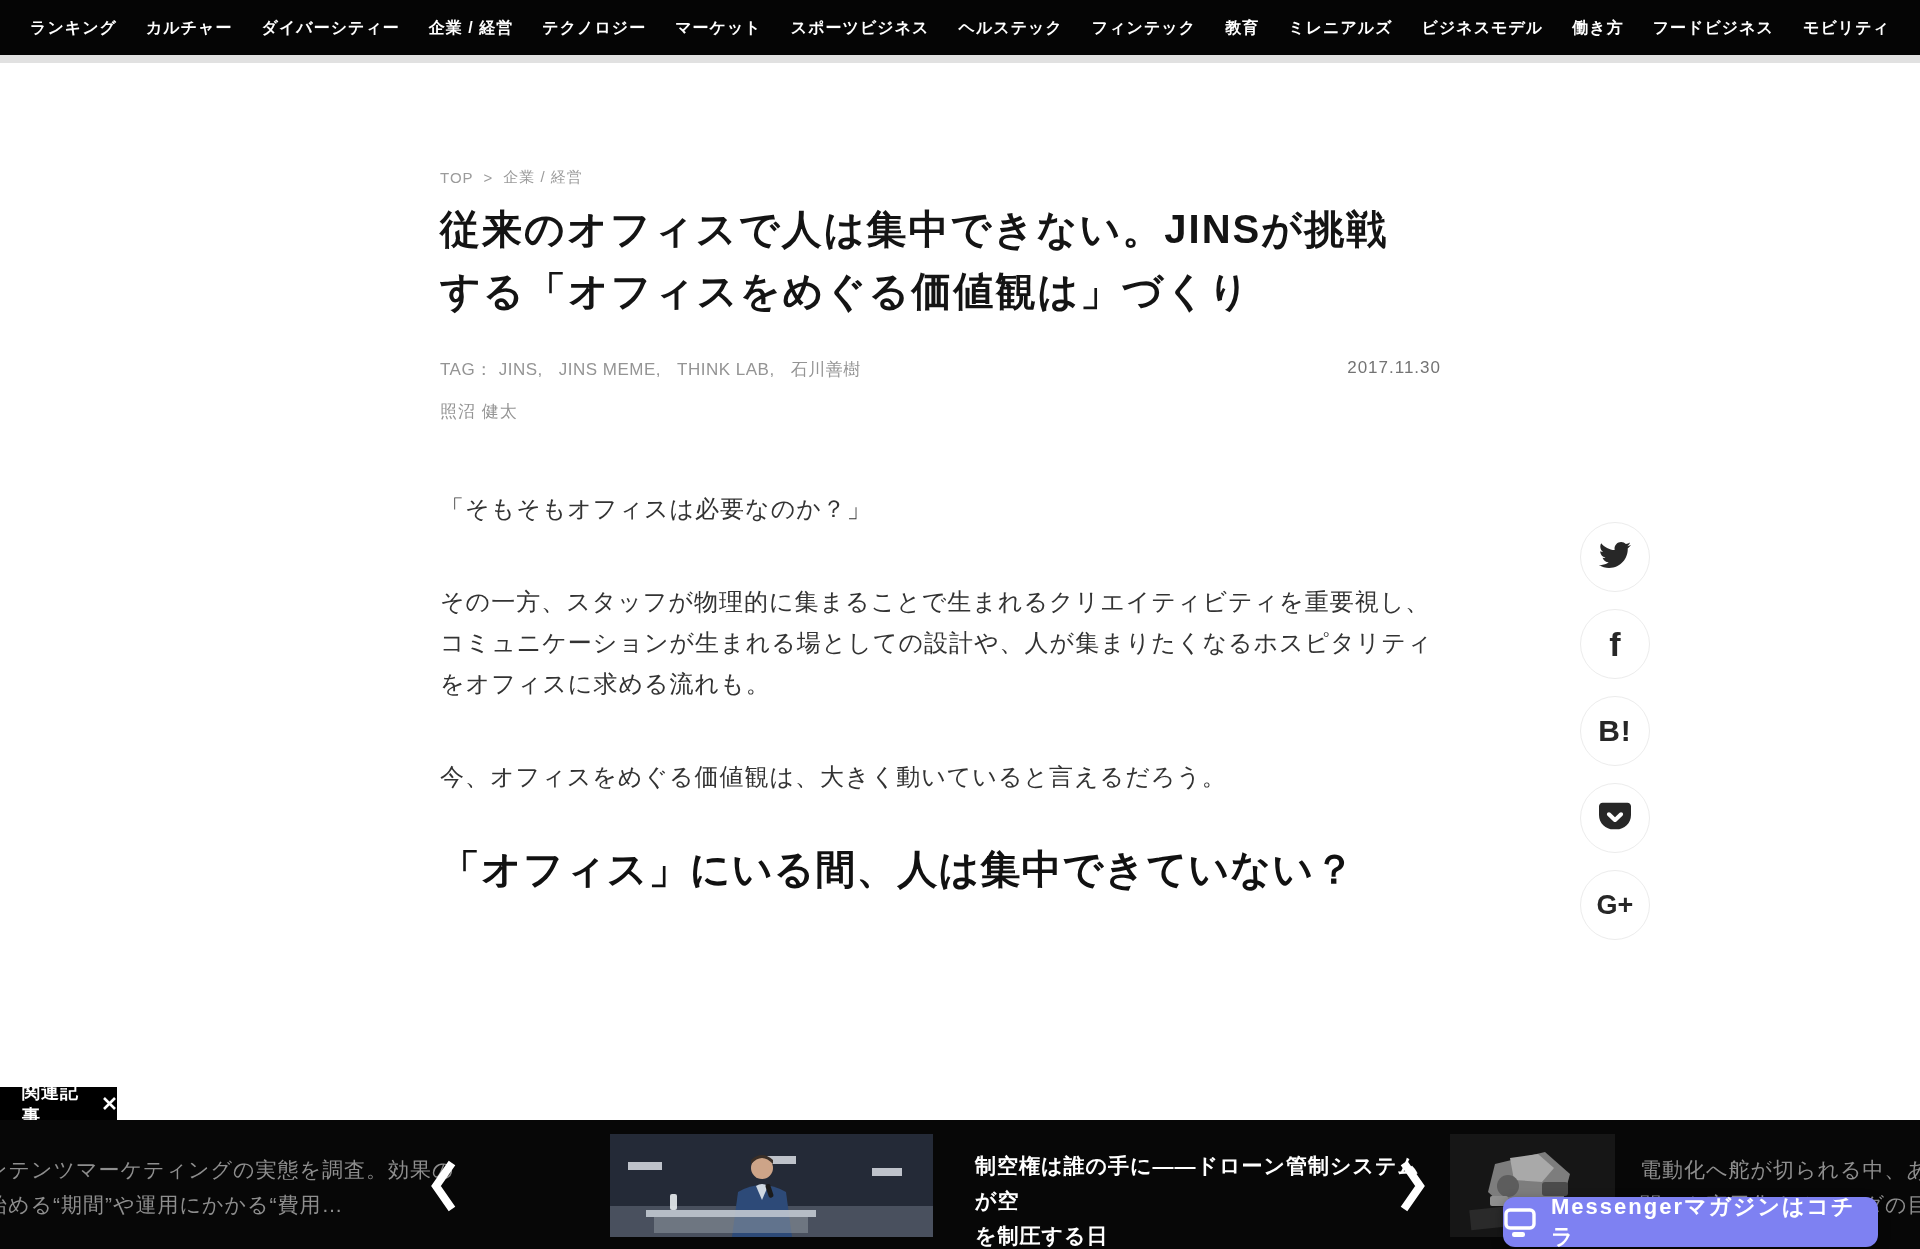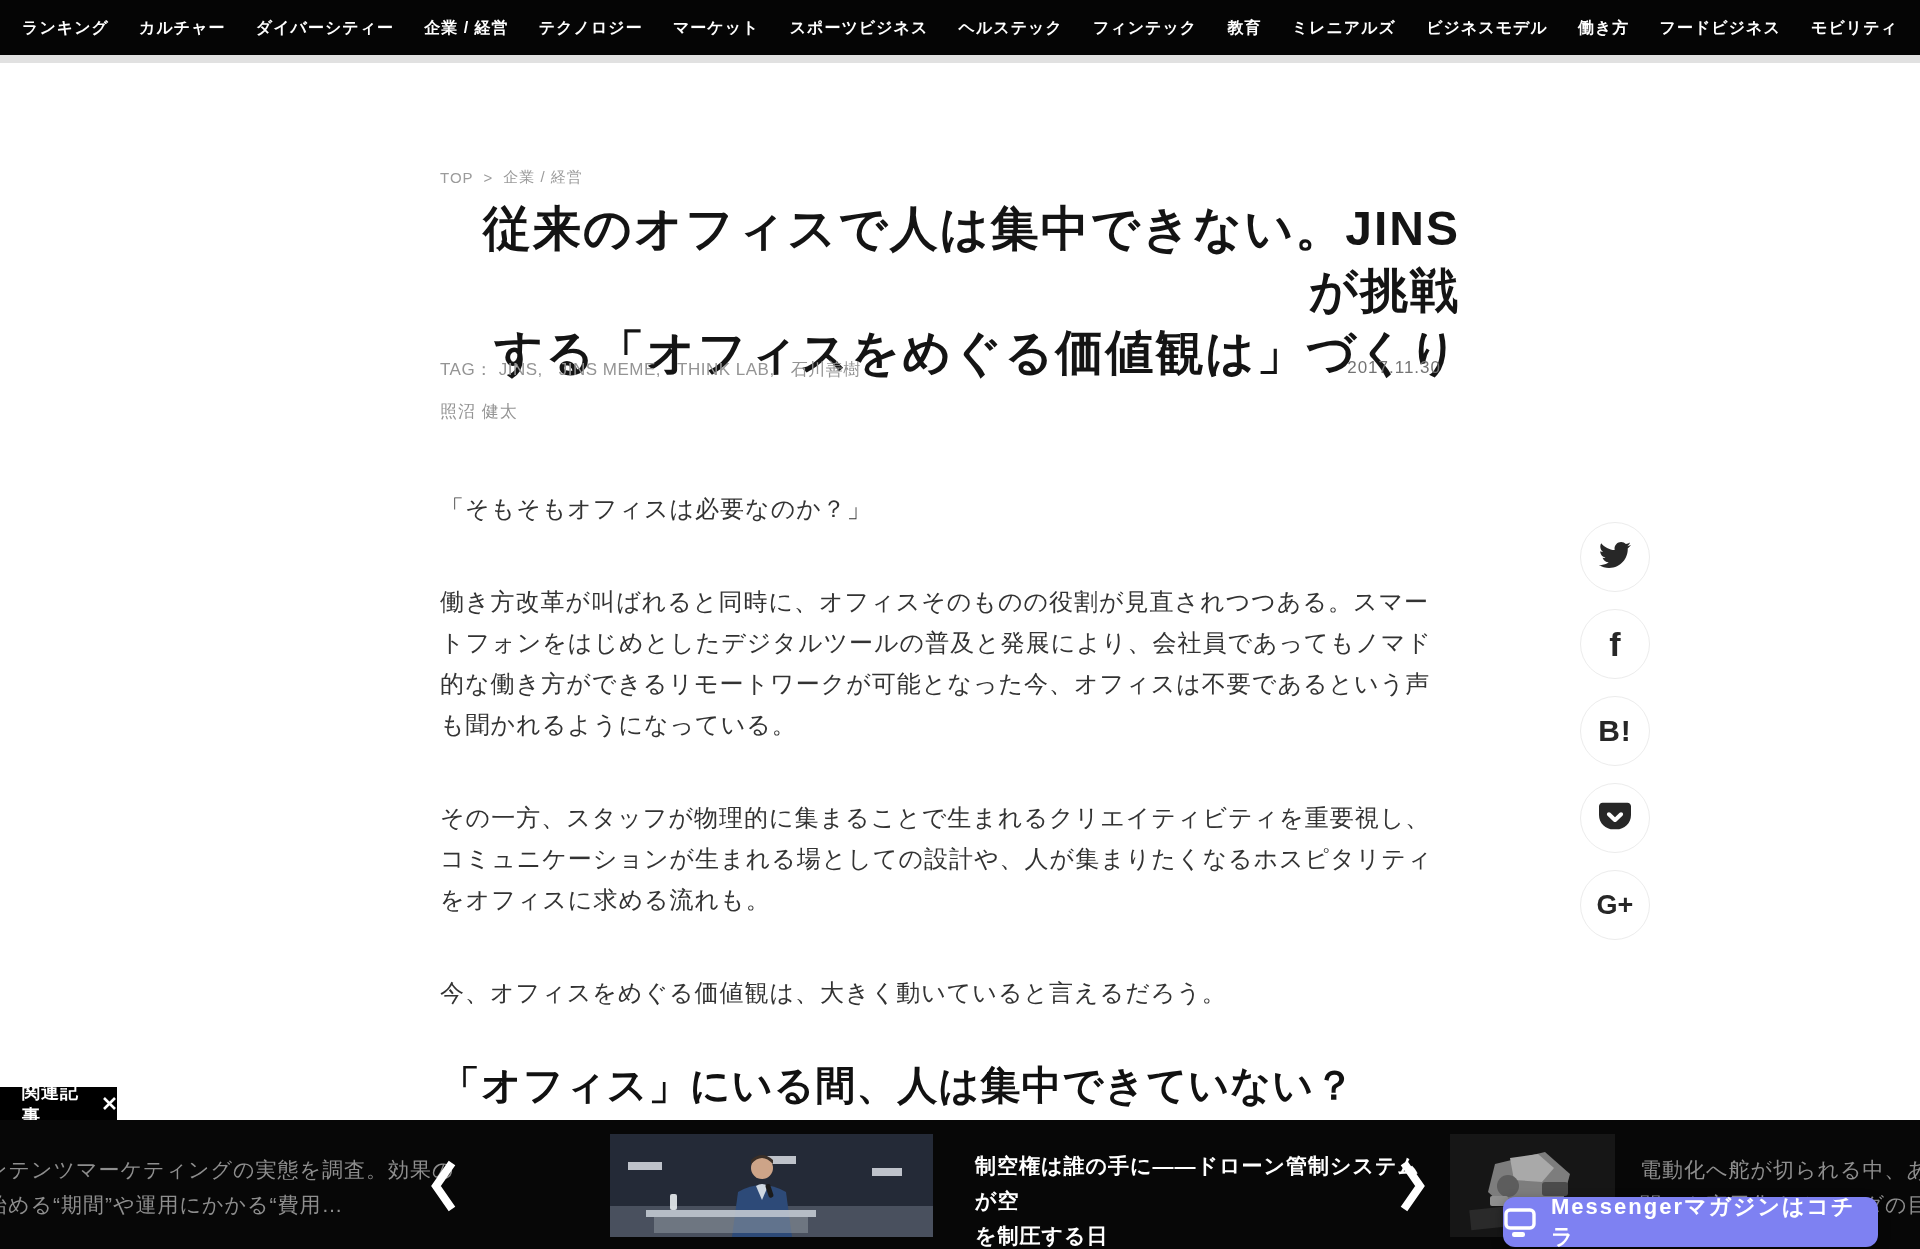--- a/index.html
+++ b/index.html
@@ -4,32 +4,32 @@
 <style>
   * { margin:0; padding:0; box-sizing:border-box; }
   html,body { background:#ffffff; }
   body { font-family:"Liberation Sans","DejaVu Sans",sans-serif; }
   .page { position:relative; width:1920px; height:1249px; overflow:hidden; background:#fff; }
 
   
   .topnav {
     position:absolute; left:0; top:0; width:1920px; height:55px;
     background:#050505; display:flex; align-items:center;
-    justify-content:space-between; padding:0 22px;
+    justify-content:space-between; padding:0 30px;
   }
   .topnav .nav-item {
     color:#ffffff; font-size:16px; font-weight:700; letter-spacing:1px;
     white-space:nowrap; cursor:pointer; line-height:55px;
   }
   .gray-strip { position:absolute; left:0; top:55px; width:1920px; height:8px; background:#e1e1e1; }
   .breadcrumb { position:absolute; left:440px; top:168px; display:flex; gap:10px;
     color:#9b9b9b; font-size:15px; letter-spacing:1px; align-items:center; }
   .breadcrumb .crumb { cursor:pointer; }
   .article-title { position:absolute; left:440px; top:198px; width:1020px;
-    color:#141414; font-size:48px; font-weight:700; line-height:62px; letter-spacing:2px;text-align:right; }
+    color:#141414; font-size:40px; font-weight:700; line-height:62px; letter-spacing:2px; }
   .meta-row { position:absolute; left:440px; top:358px; width:1008px; height:24px;
     color:#949494; font-size:17px; letter-spacing:.5px; }
   .tags { position:absolute; left:0; top:0; display:flex; align-items:baseline;text-align:center; }
   .tag-label { margin-right:6px; }
   .tag { margin-right:16px; cursor:pointer; }
   .tag:not(:last-child)::after { content:","; }
   .pub-date { position:absolute; right:7px; top:0; color:#737373; letter-spacing:1px; }
   .author { position:absolute; left:440px; top:400px; color:#949494; font-size:17px; letter-spacing:1px; cursor:pointer; }
 
   .article-body { position:absolute; left:440px; top:488px; width:1014px;
@@ -114,21 +114,20 @@
       <span class="tag">JINS MEME</span>
       <span class="tag">THINK LAB</span>
       <span class="tag">石川善樹</span>
     </div>
     <span class="pub-date">2017.11.30</span>
   </div>
   <div class="author">照沼 健太</div>
 
   <div class="article-body">
     <p>「そもそもオフィスは必要なのか？」</p>
-    <p>働き方改革が叫ばれると同時に、オフィスそのものの役割が見直されつつある。スマートフォンをはじめとしたデジタルツールの普及と発展により、会社員であってもノマド的な働き方ができるリモートワークが可能となった今、オフィスは不要であるという声も聞かれるようになっている。</p>
     <p>その一方、スタッフが物理的に集まることで生まれるクリエイティビティを重要視し、コミュニケーションが生まれる場としての設計や、人が集まりたくなるホスピタリティをオフィスに求める流れも。</p>
     <p>今、オフィスをめぐる価値観は、大きく動いていると言えるだろう。</p>
     <h2 class="section-heading">「オフィス」にいる間、人は集中できていない？</h2>
   </div>
 
   <aside class="share-rail">
     <div class="share-btn">
       <span>
         <svg width="32" height="32" viewBox="0 0 24 24" fill="#272727">
             <path d="M23.954 4.569c-.885.389-1.83.654-2.825.775 1.014-.611 1.794-1.574 2.163-2.723-.951.555-2.005.959-3.127 1.184-.896-.959-2.173-1.559-3.591-1.559-2.717 0-4.92 2.203-4.92 4.917 0 .39.045.765.127 1.124C7.691 8.094 4.066 6.13 1.64 3.161c-.427.722-.666 1.561-.666 2.475 0 1.71.87 3.213 2.188 4.096-.807-.026-1.566-.248-2.228-.616v.061c0 2.385 1.693 4.374 3.946 4.827-.413.111-.849.171-1.296.171-.314 0-.615-.03-.916-.086.631 1.953 2.445 3.377 4.604 3.417-1.68 1.319-3.809 2.105-6.102 2.105-.39 0-.779-.023-1.17-.067 2.189 1.394 4.768 2.209 7.557 2.209 9.054 0 13.999-7.496 13.999-13.986 0-.209 0-.42-.015-.63.961-.689 1.8-1.56 2.46-2.548z"></path>

